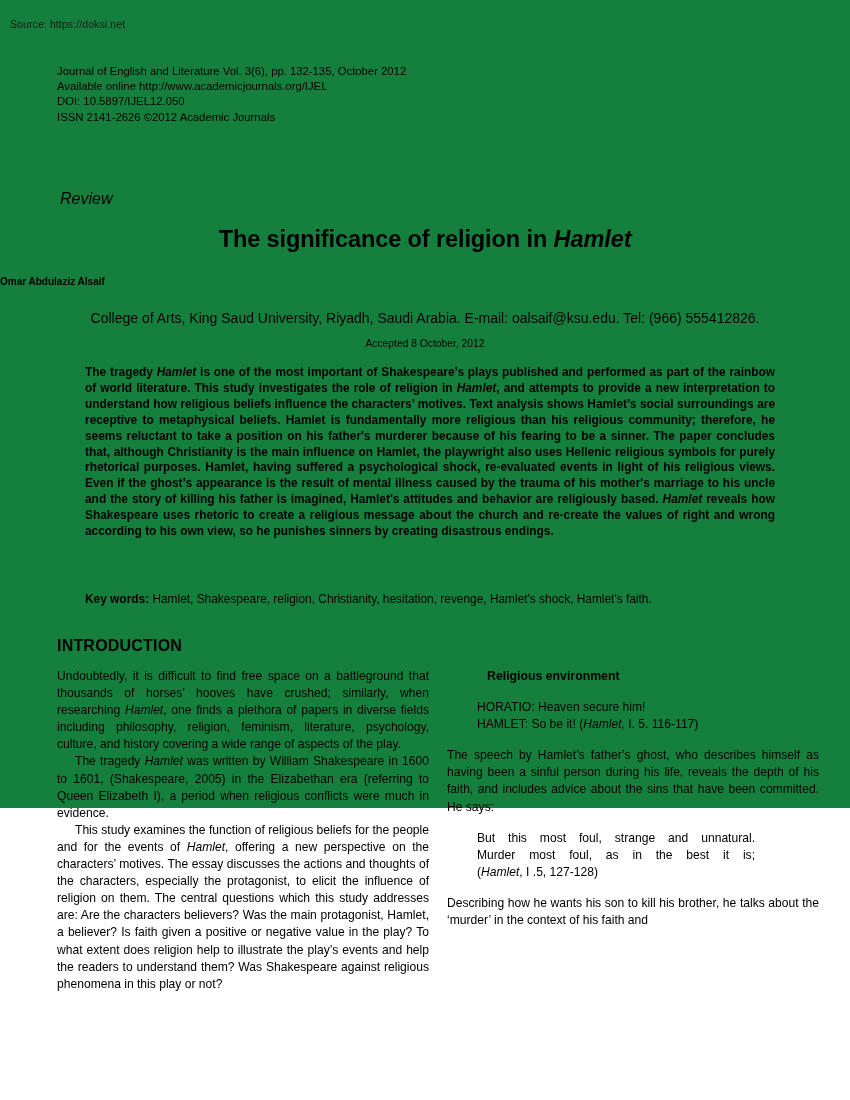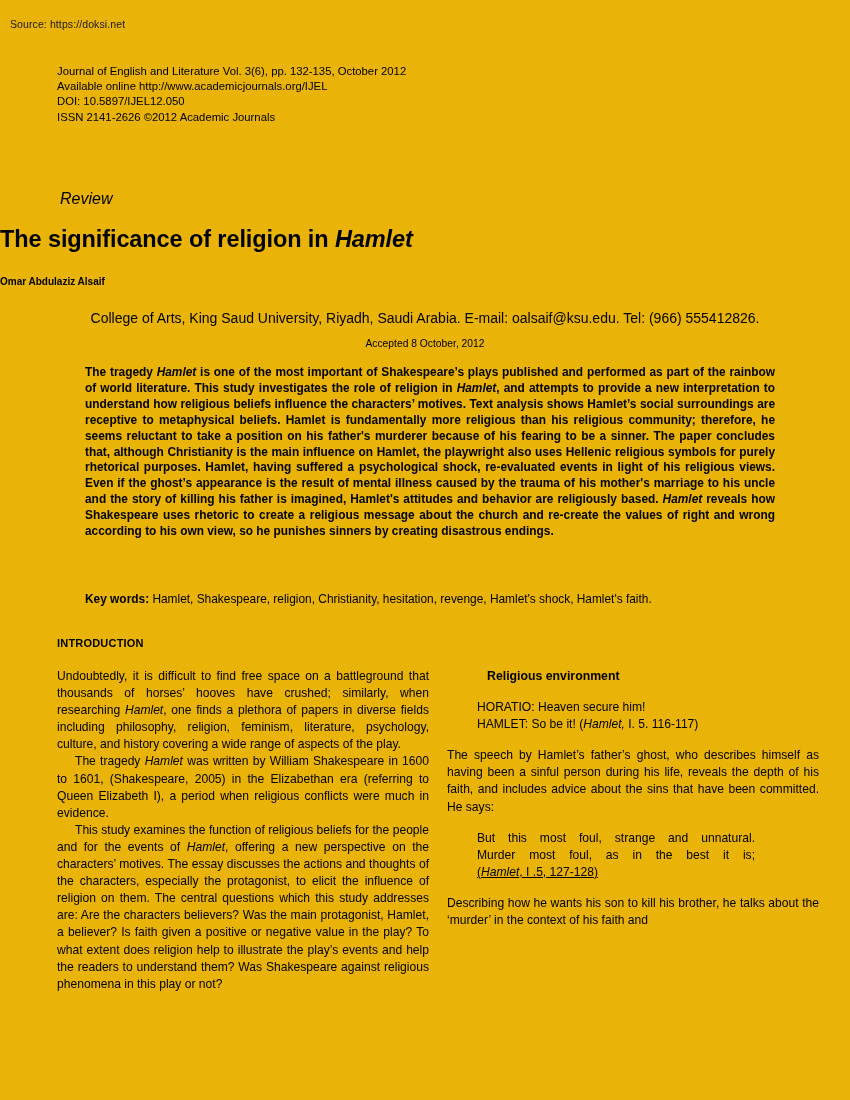--- a/index.html
+++ b/index.html
@@ -11,22 +11,22 @@
     width: 850px;
     height: 1100px;
     font-family: "Liberation Sans", sans-serif;
     color: #000000;
     position: relative;
     overflow: hidden;
   }
   .page {
     position: relative;
     width: 850px;
-    height: 1100px;
-    background: #eab308;
+    height: 808px;
+    background: #15803d;
   }
 
   
   .source-line {
     position: absolute;
     left: 10px;
     top: 18px;
     font-size: 10.5px;
     color: #1a1a1a;
     letter-spacing: 0.1px;
@@ -52,20 +52,21 @@
     font-style: italic;
     font-weight: 400;
   }
 
   
   .title {
     position: absolute;
     left: 0;
     right: 0;
     top: 226px;
+    text-align: center;
     font-size: 23.5px;
     font-weight: bold;
     letter-spacing: -0.1px;
   }
   .title .it { font-style: italic; }
 
   
   .author {
     position: absolute;
     left: 0; right: 0;
@@ -115,21 +116,21 @@
     font-size: 11.9px;
     line-height: 15.9px;
   }
   .keywords .kw-label { font-weight: bold; }
 
   
   .section-heading {
     position: absolute;
     left: 57px;
     top: 637px;
-    font-size: 11px;
+    font-size: 16px;
     font-weight: bold;
     letter-spacing: 0.2px;
   }
 
   
   .col {
     position: absolute;
     top: 668px;
     width: 372px;
     font-size: 12.1px;
@@ -164,21 +165,20 @@
   .verse-justified .vline {
     display: block;
     text-align: justify;
     text-align-last: justify;
     width: 278px;
     white-space: normal;
   }
   .verse-justified .vline.last {
     text-align: left;
     text-align-last: left;
-    text-decoration: underline;
   }
 </style>
 </head>
 <body>
 
 <div class="page">
 
   <div class="source-line">Source: https://doksi.net</div>
 
   <div class="masthead">

